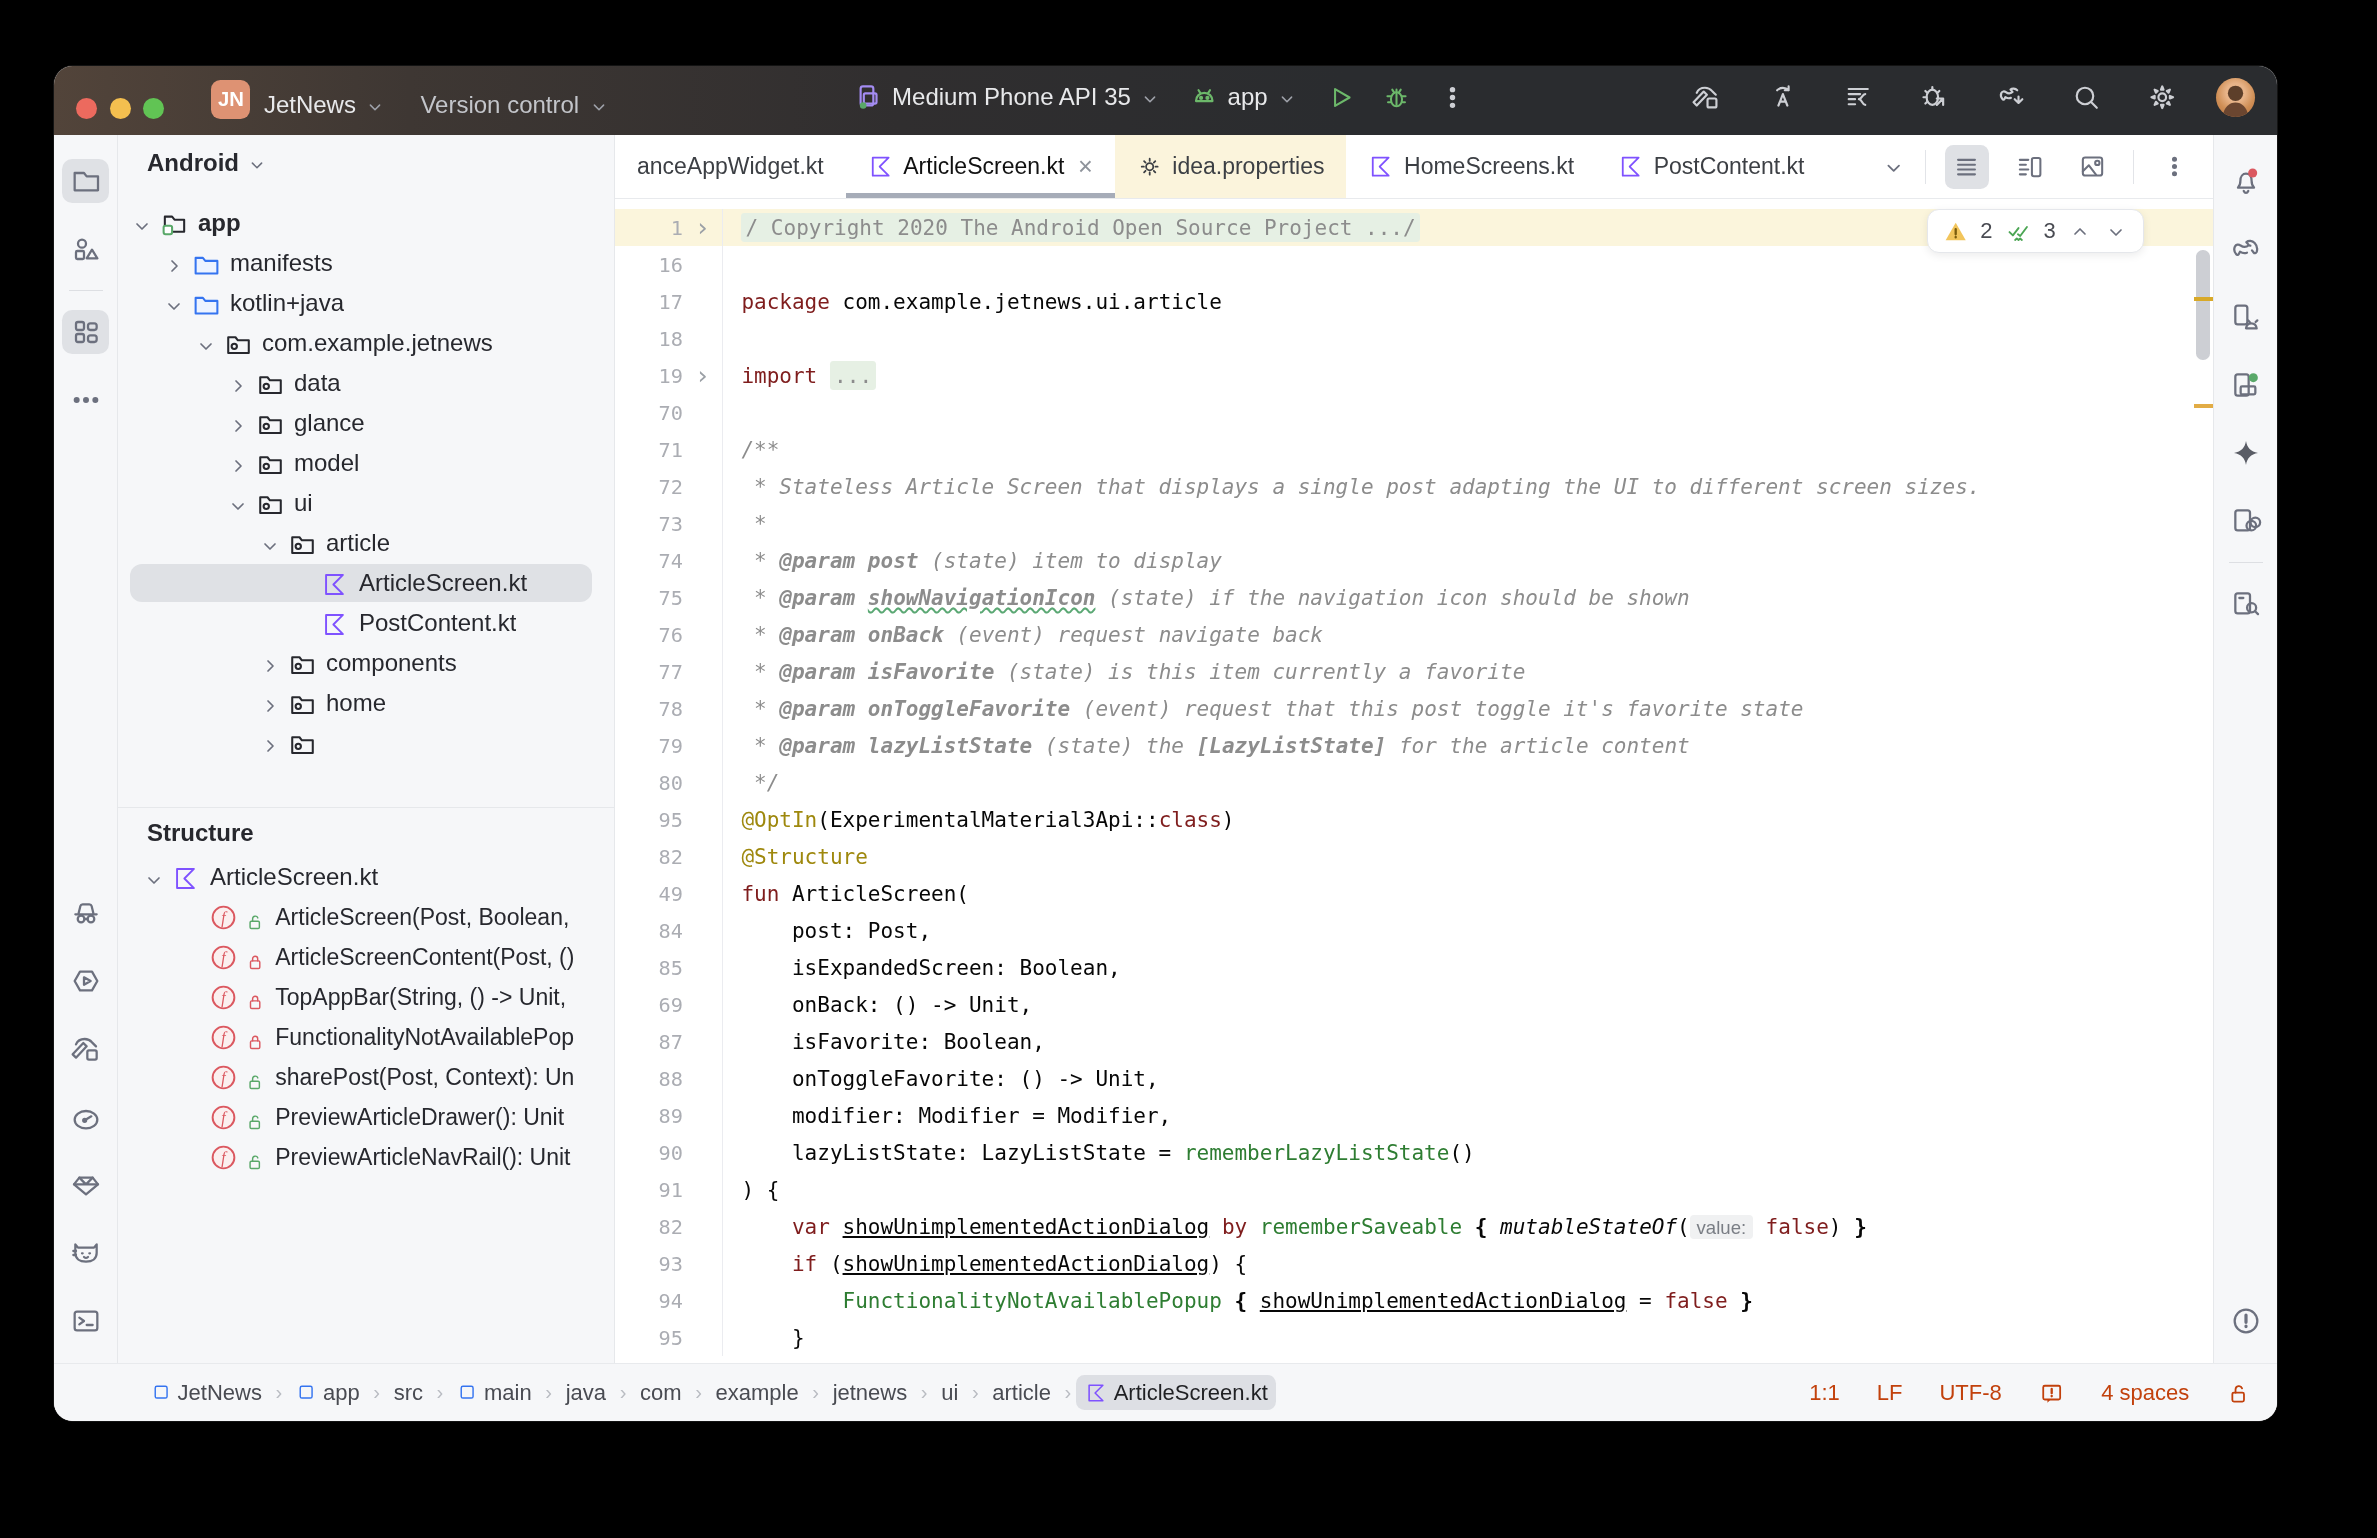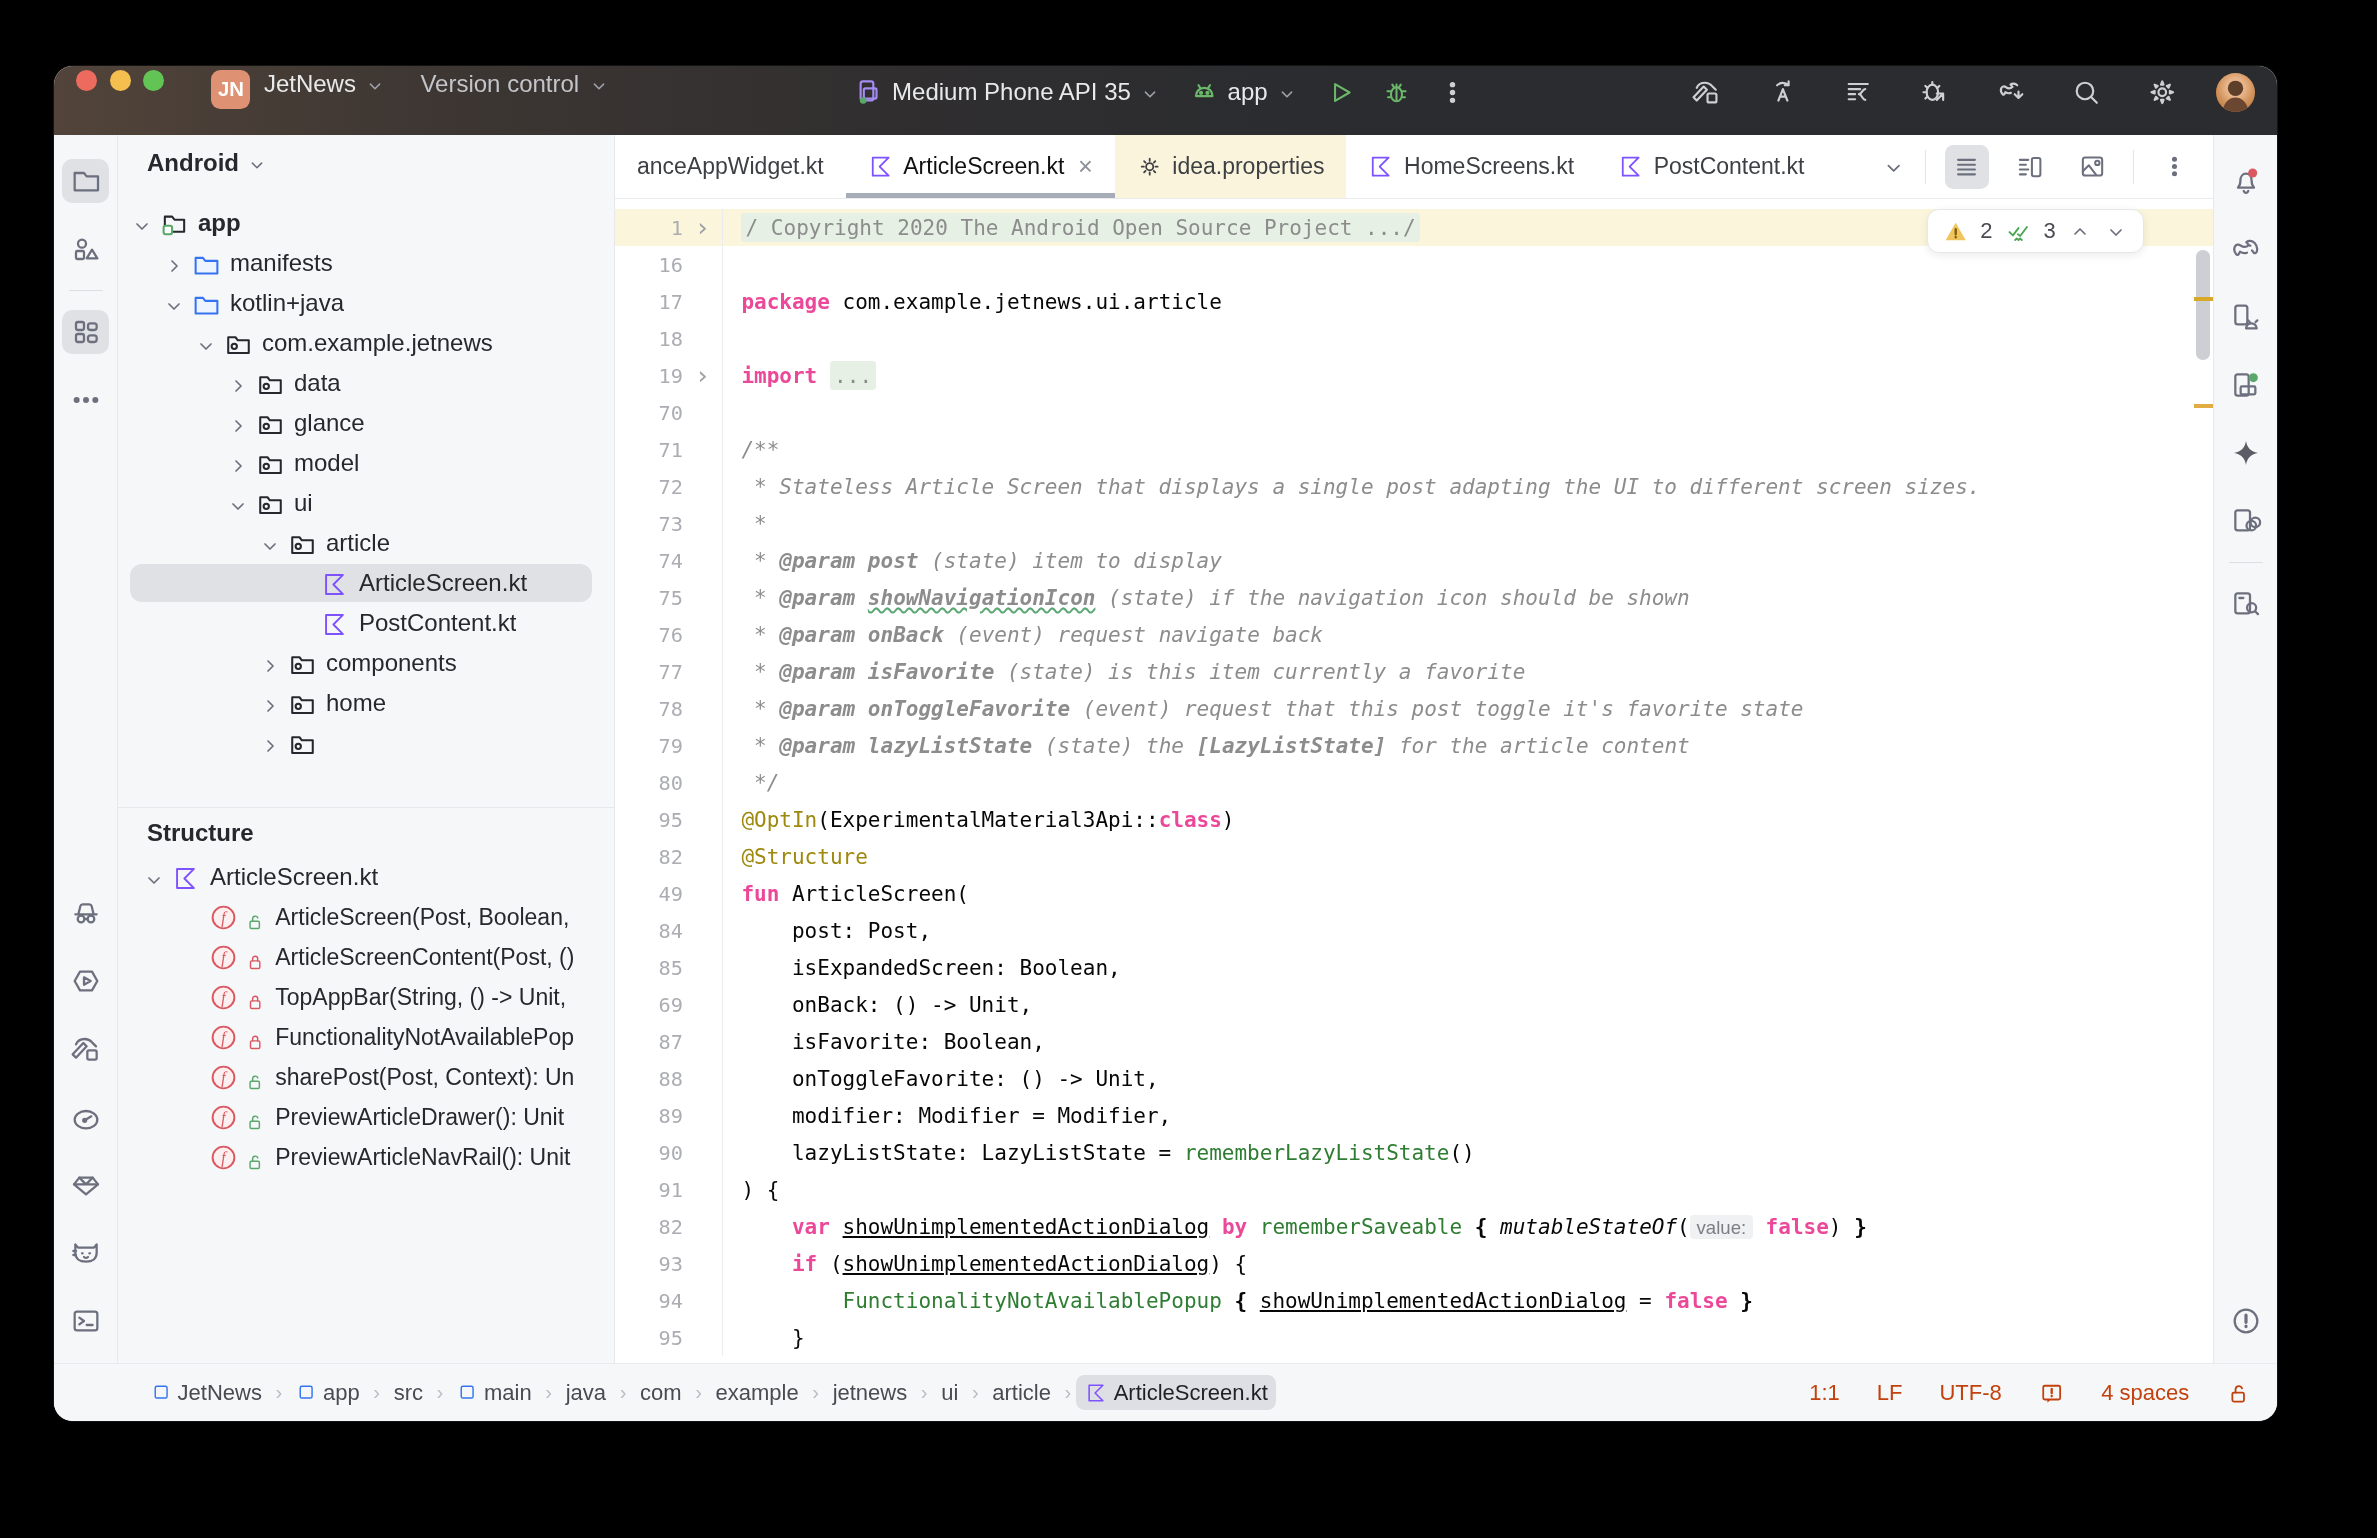--- a/index.html
+++ b/index.html
@@ -5,23 +5,23 @@
   html,body{margin:0;padding:0;background:#000;width:2377px;height:1538px;overflow:hidden;
     font-family:"Liberation Sans",sans-serif;-webkit-font-smoothing:antialiased;}
   *{box-sizing:border-box;}
   .ic{display:inline-block;vertical-align:middle;flex:none;}
 
   
   #window{position:absolute;left:54px;top:66px;width:2223px;height:1355px;border-radius:18.6px;
     overflow:hidden;background:#fff;display:flex;flex-direction:column;box-shadow:0 0 0 0.8px #1a1a1a;}
 
   
-  #titlebar{height:69px;flex:none;display:flex;align-items:flex-start;color:#E8E9EB;
+  #titlebar{height:69px;flex:none;display:flex;align-items:flex-end;color:#E8E9EB;
     background:linear-gradient(90deg,#52443a 0%,#3e3733 16%,#302e2f 38%,#2a2c2f 58%,#2a2c2f 100%);
-    padding:4px 22px;font-size:24px;}
+    padding:16px 22px;font-size:24px;}
   .traffic{display:flex;gap:12.7px;margin-right:47px;}
   .tl{width:21px;height:21px;border-radius:50%;}
   .tl.r{background:#EC6A5E}.tl.y{background:#F4BF4F}.tl.g{background:#61C454}
   .logo-chip{width:39px;height:39px;border-radius:9.3px;background:#DE9273;color:#fff;font-weight:bold;
     font-size:20.3px;display:flex;align-items:center;justify-content:center;margin-right:13.5px;}
   .tb-item{display:flex;align-items:center;gap:8.5px;margin-right:34px;cursor:default;}
   .tb-chev{color:#9DA0A8;}
   #tb-center{display:flex;align-items:center;margin-left:auto;margin-right:auto;gap:12px;}
   #tb-right{display:flex;align-items:center;gap:32px;color:#CDCFD4;}
   .muted{color:#C3C5CA;}
@@ -74,21 +74,21 @@
 
   
   #editor{flex:1;position:relative;overflow:hidden;font-family:"DejaVu Sans Mono",monospace;font-size:21px;}
   #code-lines{position:absolute;inset:0;padding-top:10.2px;}
   .code-row{height:37px;display:flex;align-items:center;}
   .code-row.hl{background:#FBF5DC;}
   .ln{width:68px;flex:none;text-align:right;color:#ABADB3;font-size:20.3px;}
   .foldcol{width:39px;flex:none;text-align:center;color:#9BA0A6;font-size:25.4px;line-height:37px;}
   .codesep{width:0.8px;align-self:stretch;background:#EBECF0;flex:none;}
   .codetext{white-space:pre;padding-left:18.6px;color:#070707;}
-  .tk-k{color:#ec4899;font-weight:bold;margin-top:36px;}
+  .tk-k{color:#7f1d1d;font-weight:normal;margin-top:36px;}
   .tk-a{color:#9E880D;}
   .tk-g{color:#2E7D32;}
   .tk-c{color:#8C8C8C;font-style:italic;}
   .tk-cb{color:#8C8C8C;font-style:italic;font-weight:bold;}
   .tk-cu{color:#8C8C8C;font-style:italic;font-weight:bold;}
   .tk-p{color:#070707;}
   .tk-u{color:#070707;text-decoration:underline;}
   .tk-b{color:#070707;font-weight:bold;}
   .tk-i{color:#070707;font-style:italic;}
   .tk-wavy{text-decoration-line:underline;text-decoration-style:wavy;text-decoration-color:#5BA874;}

